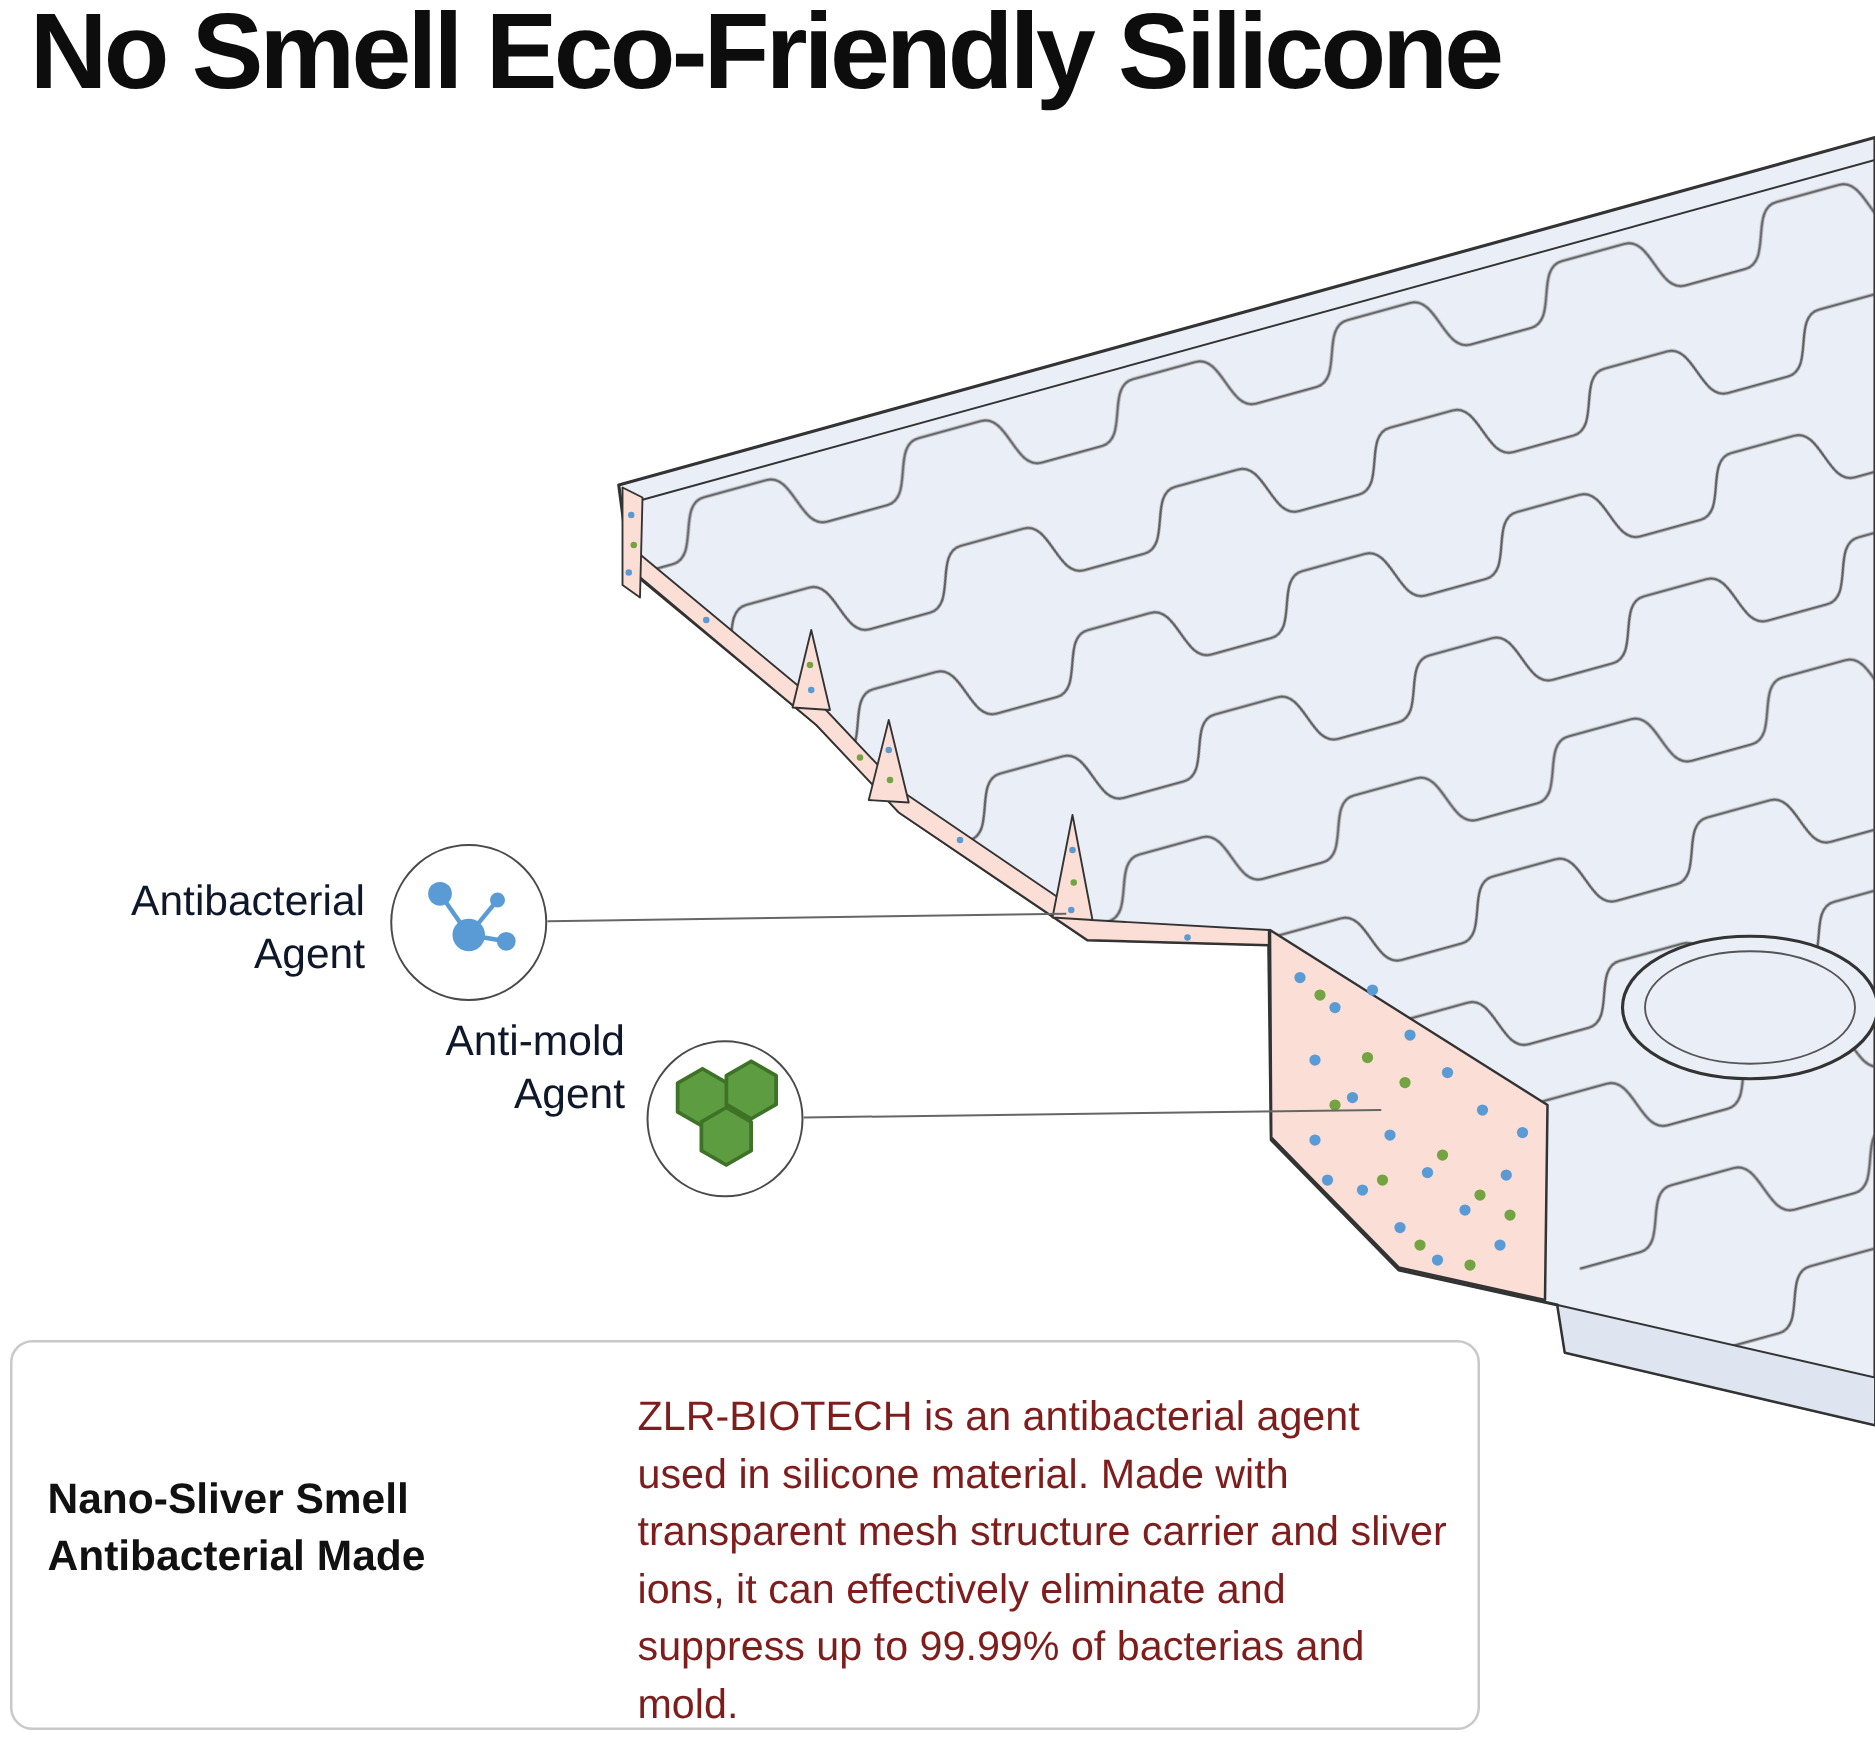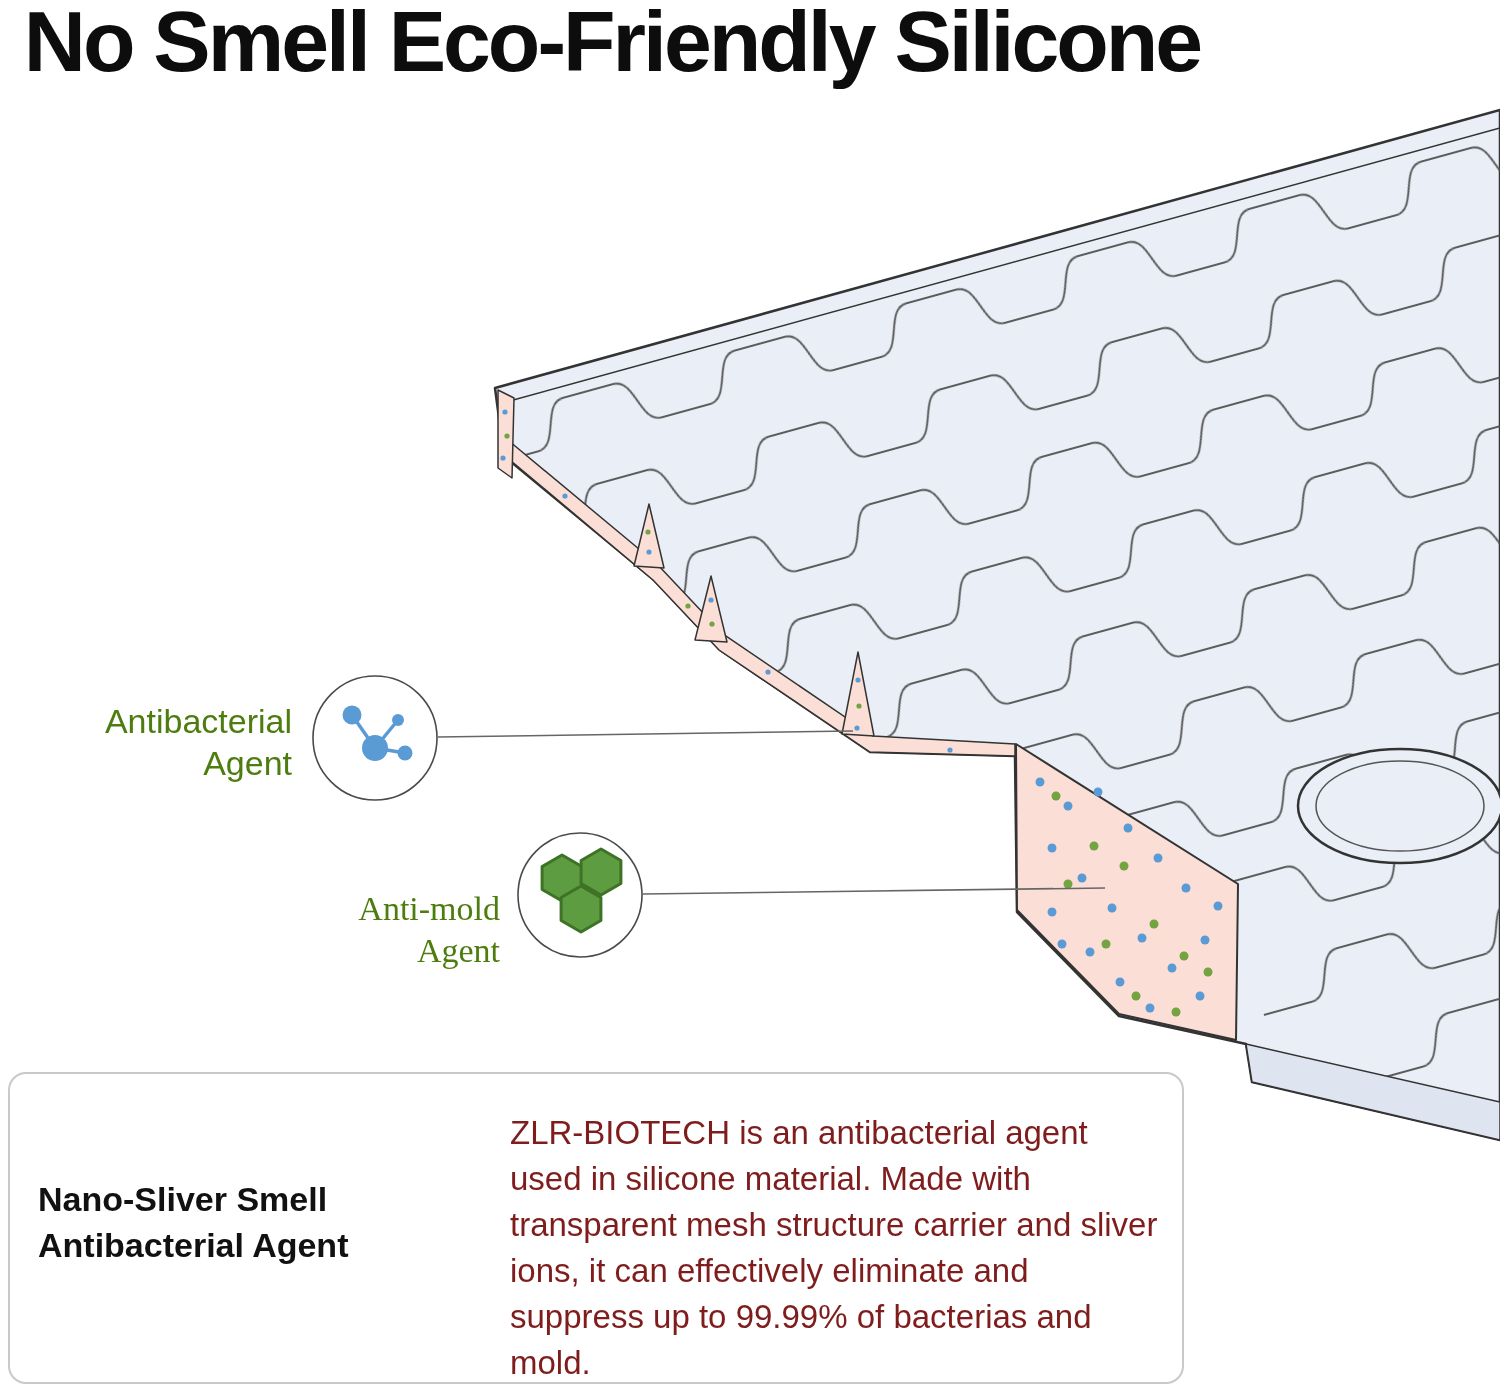--- a/index.html
+++ b/index.html
@@ -9,25 +9,25 @@
     position:relative;overflow:hidden;color:#111;
   }
   .canvas{position:relative;width:1224px;height:1396px;background:#fff;}
   .page-title{
     position:absolute;top:-8px;left:0;width:100%;
     text-align:center;font-size:86px;font-weight:bold;
     letter-spacing:-3px;color:#0d0d0d;white-space:nowrap;
   }
   .illustration{position:absolute;top:0;left:0;width:1500px;height:1396px;}
   .callout-label{
-    position:absolute;text-align:right;font-size:34px;line-height:42px;color:#4d7c0f;
+    position:absolute;text-align:right;font-size:34px;line-height:42px;color:#0f172a;
   }
   .callout-label span{display:block;}
   .label-antibacterial{left:40px;top:700px;width:252px;}
-  .label-antimold{left:290px;top:888px;width:210px;font-family:Liberation Serif, serif;}
+  .label-antimold{left:290px;top:812px;width:210px;}
   .info-box{
     position:absolute;left:8px;top:1072px;width:1176px;height:312px;
     border:2px solid #c9c9c9;border-radius:18px;background:#ffffff;box-sizing:border-box;
   }
   .info-heading{
     position:absolute;left:28px;top:102px;
     font-size:34px;font-weight:bold;line-height:46px;color:#111;
   }
   .info-heading span{display:block;}
   .info-description{
@@ -173,18 +173,18 @@
     <span>Agent</span>
   </div>
   <div class="callout-label label-antimold">
     <span>Anti-mold</span>
     <span>Agent</span>
   </div>
 
   <div class="info-box">
     <div class="info-heading">
       <span>Nano-Sliver Smell</span>
-      <span>Antibacterial Agent</span>
+      <span>Antibacterial Made</span>
     </div>
     <div class="info-description">ZLR-BIOTECH is an antibacterial agent used in silicone material. Made with transparent mesh structure carrier and sliver ions, it can effectively eliminate and suppress up to 99.99% of bacterias and mold.</div>
   </div>
 
 </div>
 
 </body></html>

